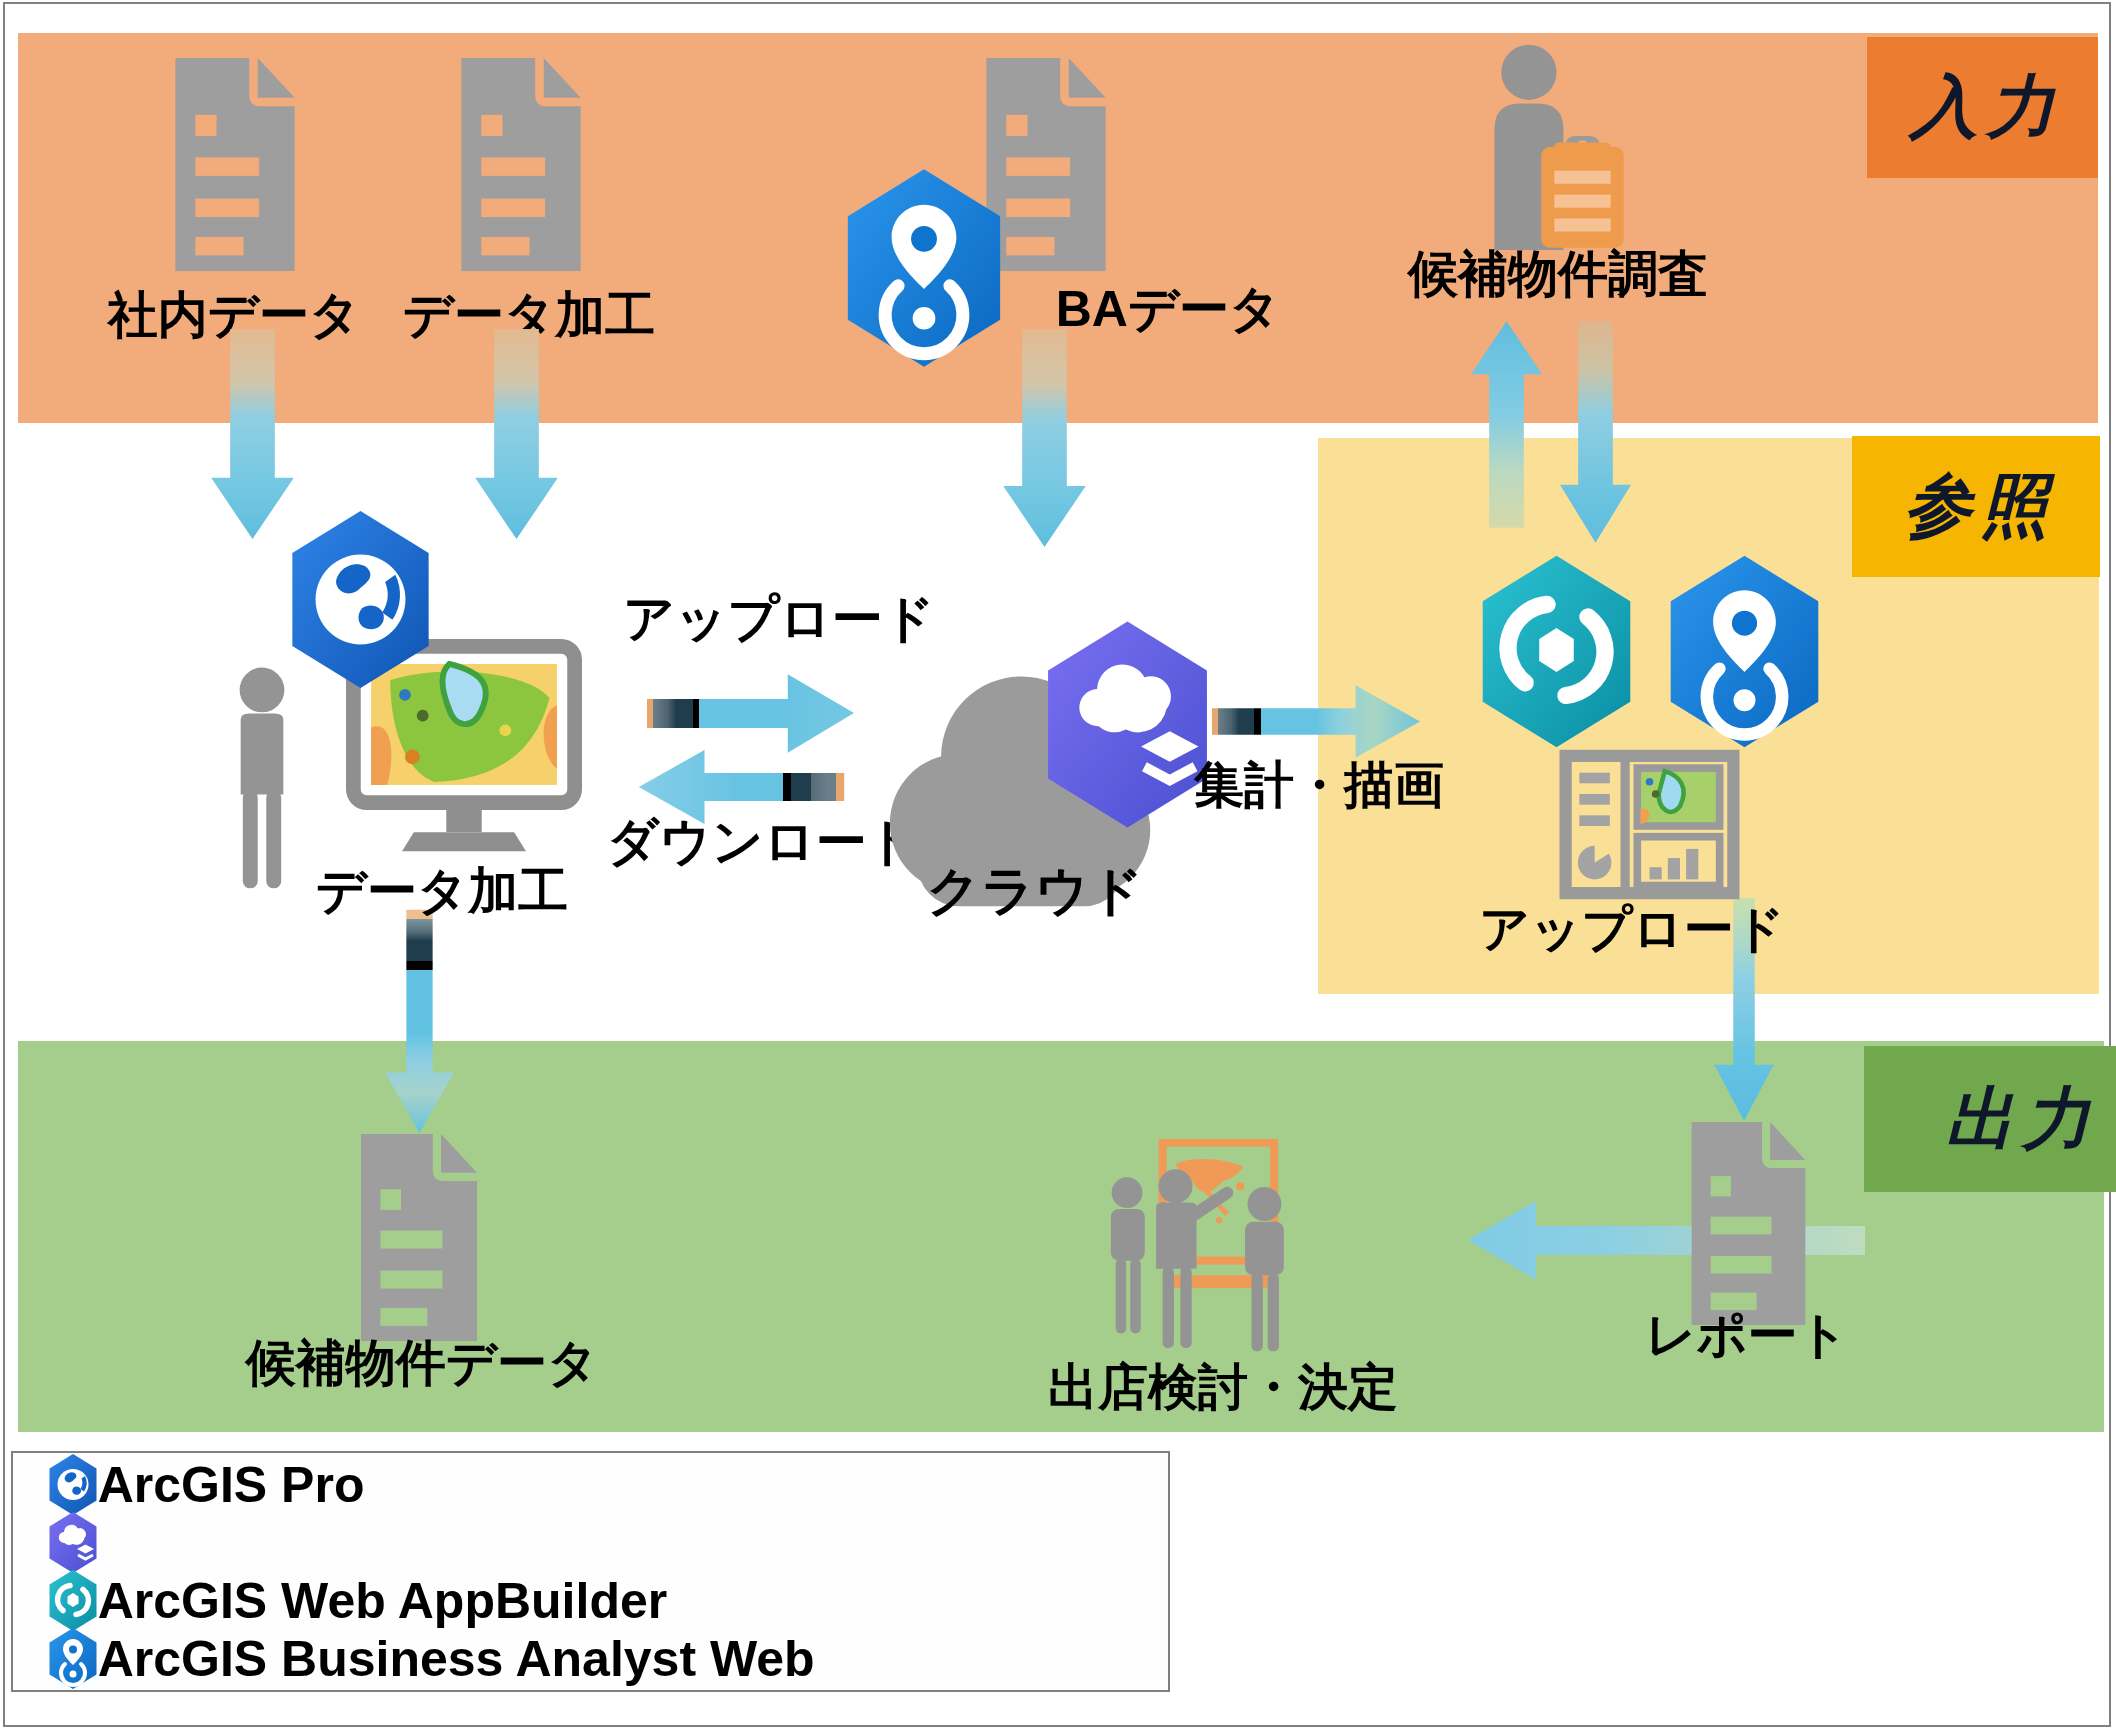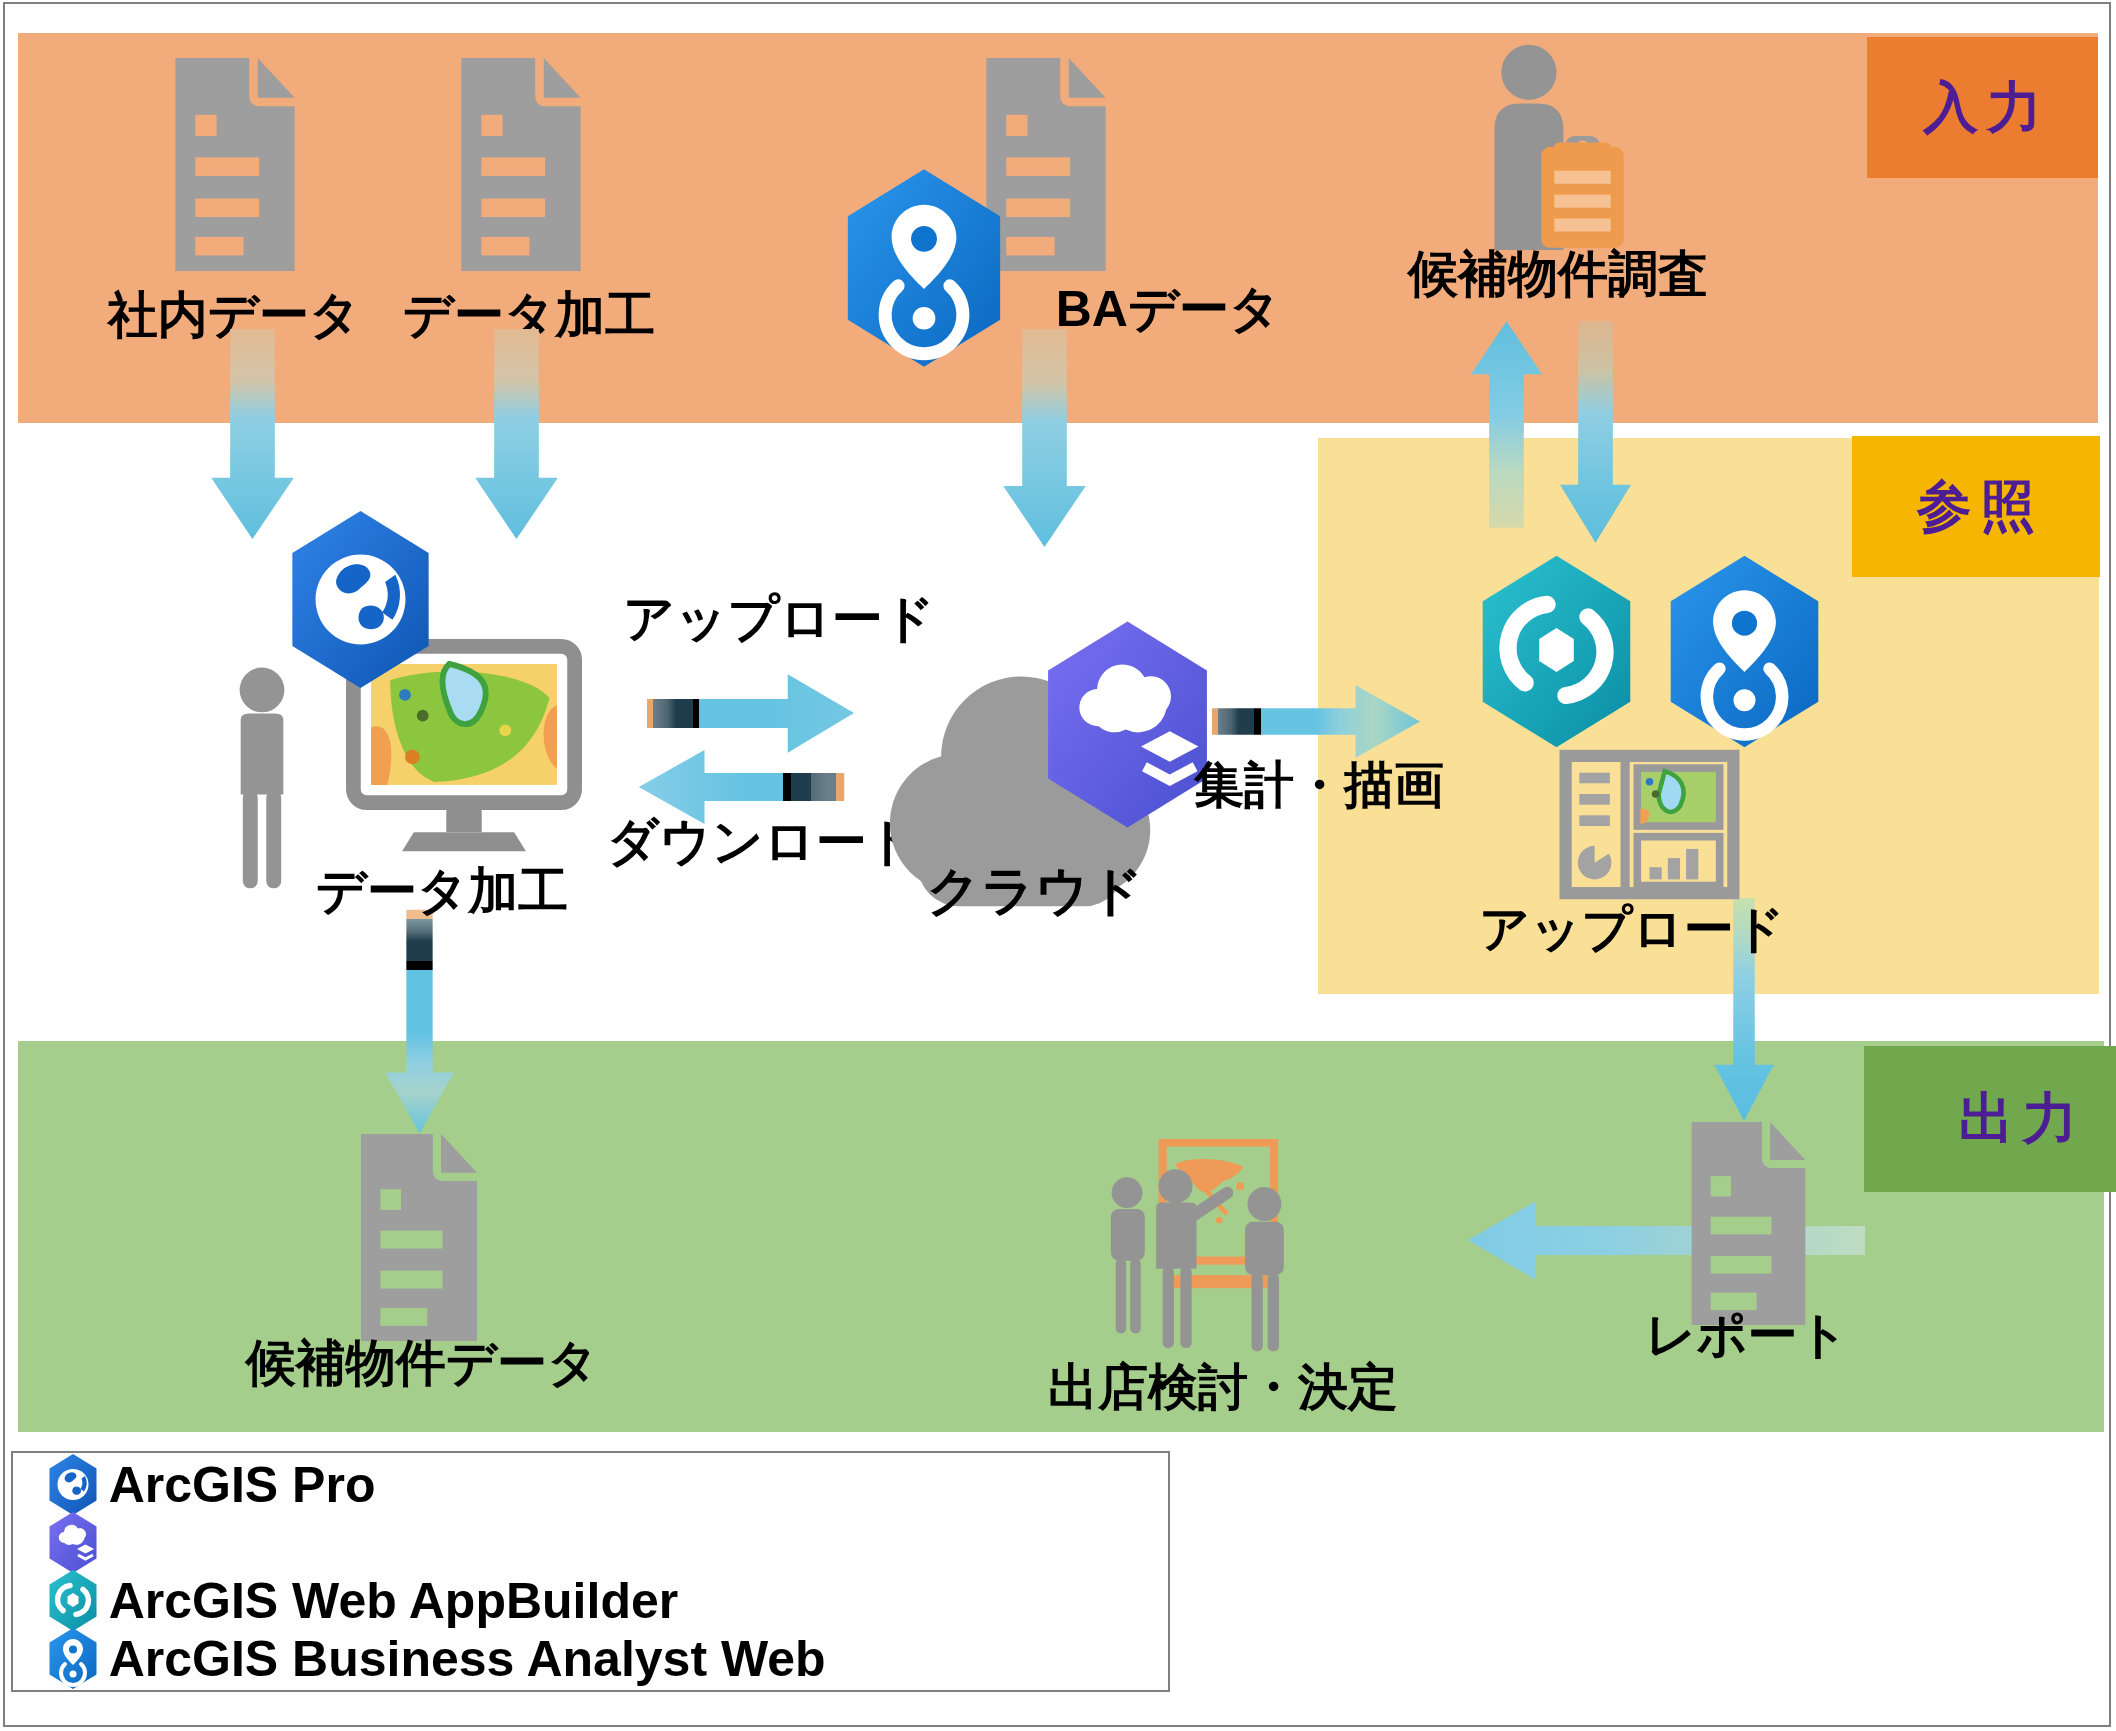--- a/index.html
+++ b/index.html
@@ -4,31 +4,31 @@
 <style>
   html,body{margin:0;padding:0;background:#fff;}
   .canvas{position:relative;width:2116px;height:1732px;background:#fff;overflow:hidden;
           font-family:"Liberation Sans",sans-serif;}
   .outer-frame{position:absolute;left:3.3px;top:1.7px;right:5px;bottom:5px;border:2.5px solid #808080;}
   .band{position:absolute;}
   .band-input{left:18px;top:33px;width:2080px;height:390px;background:#F2AB7B;}
   .box-reference{left:1318px;top:438px;width:781px;height:556px;background:#FAE096;}
   .band-output{left:18px;top:1041px;width:2086px;height:391px;background:#A5CE8C;}
   .tag{position:absolute;display:flex;align-items:center;justify-content:center;
-       color:#4c1d95;font-weight:900;font-size:55px;letter-spacing:8.3px;text-indent:8.3px;}
+       color:#0f172a;font-weight:900;font-size:68px;letter-spacing:8.3px;text-indent:8.3px;font-style:italic;}
   .tag-input{left:1867px;top:37px;width:231px;height:141px;background:#EC7C30;}
   .tag-reference{left:1852px;top:436px;width:248px;height:141px;background:#F5B500;}
   .tag-output{left:1864px;top:1046px;width:240px;height:146px;background:#71A84E;padding-left:34px;}
   .nlabel{position:absolute;transform:translateX(-50%);white-space:nowrap;
           font-weight:900;font-size:50px;color:#000;line-height:1.05;}
   .el{position:absolute;}
   .legend{position:absolute;left:10.7px;top:1451px;width:1159px;height:241px;background:#FEFEFE;
           border:2.5px solid #7f7f7f;box-sizing:border-box;display:flex;flex-direction:column;
           justify-content:center;padding-left:35px;}
-  .legend-row{display:flex;align-items:center;gap:11px;height:58px;}
+  .legend-row{display:flex;align-items:center;gap:0;height:58px;}
   .legend-row svg{width:50px;height:63px;flex:0 0 auto;}
   .legend-label{font-size:50px;font-weight:900;color:#000;white-space:nowrap;}
   svg{display:block;}
 </style>
 </head>
 <body>
 
 <div class="canvas">
 
   <svg width="0" height="0" style="position:absolute" aria-hidden="true">

